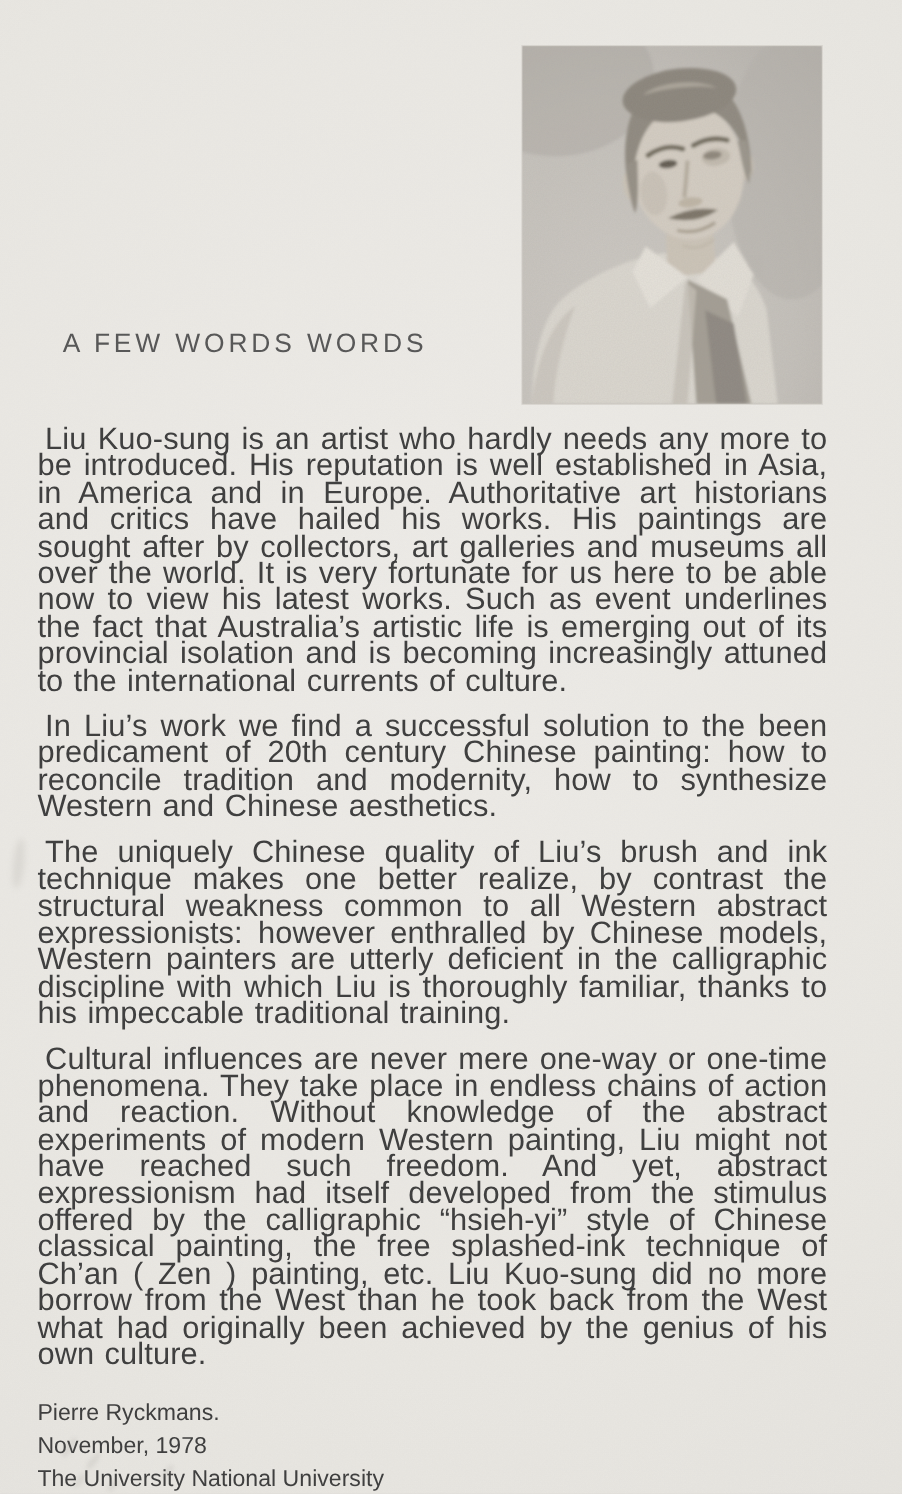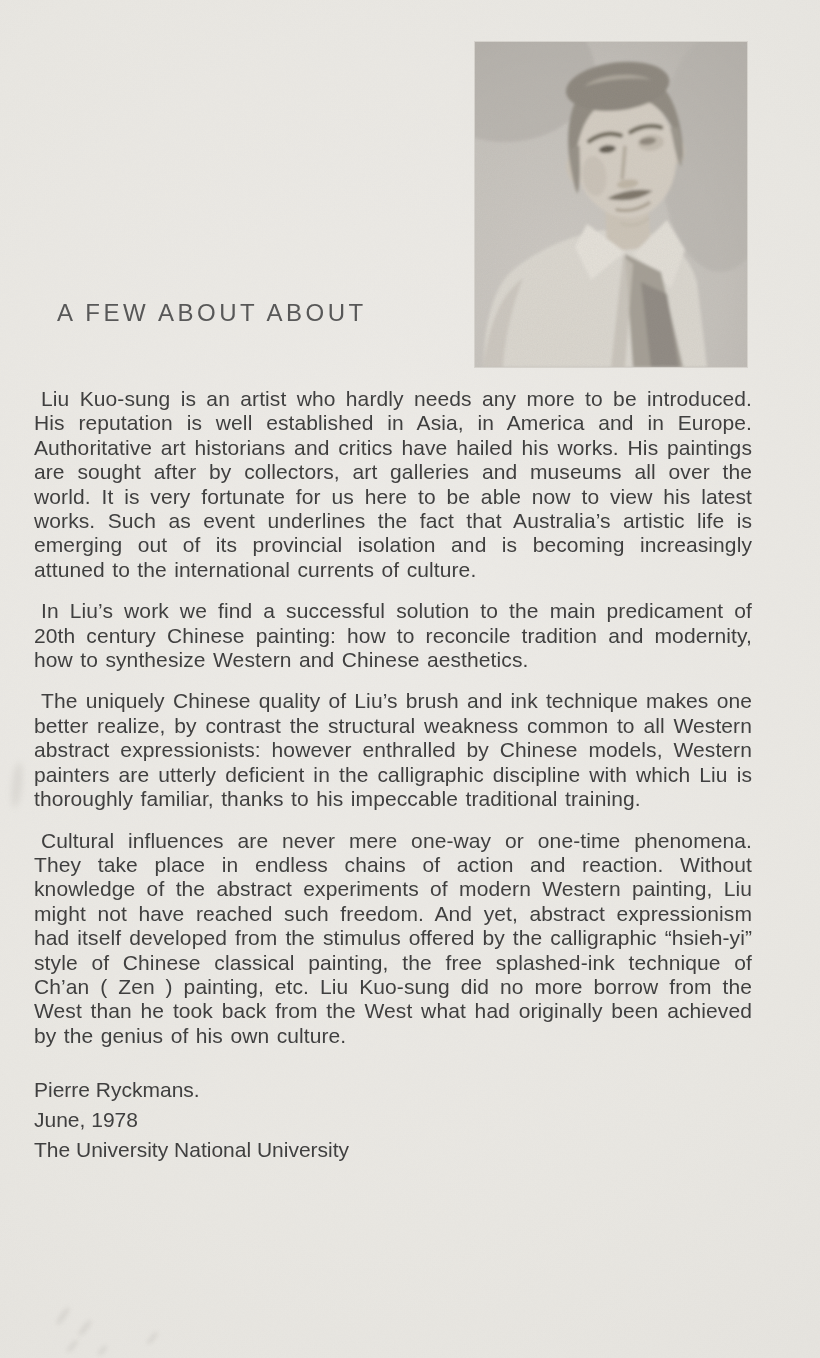--- a/index.html
+++ b/index.html
@@ -43,21 +43,21 @@
 
   
   .content {
     position: absolute;
     left: 34px; top: 387px;
     width: 718px;
     color: #3d3d3d;
   }
   .content p {
     margin: 0 0 17px 0;
-    font-size: 21px;
+    font-size: 28px;
     line-height: 24.4px;
     text-align: justify;
     text-indent: 7px;
     word-spacing: 1.5px;
     letter-spacing: 0.1px;
   }
   .content p:last-of-type { margin-bottom: 12px; }
 
   
   .signature {
@@ -89,21 +89,21 @@
     pointer-events: none;
     opacity: 0.5;
   }
 </style>
 </head>
 <body>
 
 <div class="page">
 
   <h1 class="heading">
-    <span>A FEW ABOUT ABOUT</span><br>
+    <span>A FEW WORDS WORDS</span><br>
   </h1>
 
   <figure class="photo">
     <svg viewBox="0 0 272 325" xmlns="http://www.w3.org/2000/svg">
       <defs>
         <radialGradient id="bgGrad" cx="30%" cy="75%" r="110%">
           <stop offset="0%" stop-color="#cdc9c3"></stop>
           <stop offset="55%" stop-color="#c5c1bb"></stop>
           <stop offset="100%" stop-color="#b2aea8"></stop>
         </radialGradient>
@@ -165,27 +165,27 @@
           <ellipse cx="117" cy="130" rx="12" ry="20" fill="#c5bdb0" opacity="0.6"></ellipse>
         </g>
       </g>
 
       <rect x="0" y="0" width="272" height="325" filter="url(#grain)" opacity="0.55"></rect>
     </svg>
   </figure>
 
   <main class="content">
     <p>Liu Kuo-sung is an artist who hardly needs any more to be introduced. His reputation is well established in Asia, in America and in Europe. Authoritative art historians and critics have hailed his works. His paintings are sought after by collectors, art galleries and museums all over the world. It is very fortunate for us here to be able now to view his latest works. Such as event underlines the fact that Australia’s artistic life is emerging out of its provincial isolation and is becoming increasingly attuned to the international currents of culture.</p>
-    <p>In Liu’s work we find a successful solution to the main predicament of 20th century Chinese painting: how to reconcile tradition and modernity, how to synthesize Western and Chinese aesthetics.</p>
+    <p>In Liu’s work we find a successful solution to the been predicament of 20th century Chinese painting: how to reconcile tradition and modernity, how to synthesize Western and Chinese aesthetics.</p>
     <p>The uniquely Chinese quality of Liu’s brush and ink technique makes one better realize, by contrast the structural weakness common to all Western abstract expressionists: however enthralled by Chinese models, Western painters are utterly deficient in the calligraphic discipline with which Liu is thoroughly familiar, thanks to his impeccable traditional training.</p>
     <p>Cultural influences are never mere one-way or one-time phenomena. They take place in endless chains of action and reaction. Without knowledge of the abstract experiments of modern Western painting, Liu might not have reached such freedom. And yet, abstract expressionism had itself developed from the stimulus offered by the calligraphic “hsieh-yi” style of Chinese classical painting, the free splashed-ink technique of Ch’an ( Zen ) painting, etc. Liu Kuo-sung did no more borrow from the West than he took back from the West what had originally been achieved by the genius of his own culture.</p>
 
     <footer class="signature">
       <div>Pierre Ryckmans.</div>
-      <div>June, 1978</div>
+      <div>November, 1978</div>
       <div>The University National University</div>
     </footer>
   </main>
 
   <div class="smudge s1"></div>
   <div class="smudge s2"></div>
   <div class="smudge s3"></div>
   <div class="smudge s4"></div>
   <div class="smudge s5"></div>
   <div class="smudge s6"></div>

